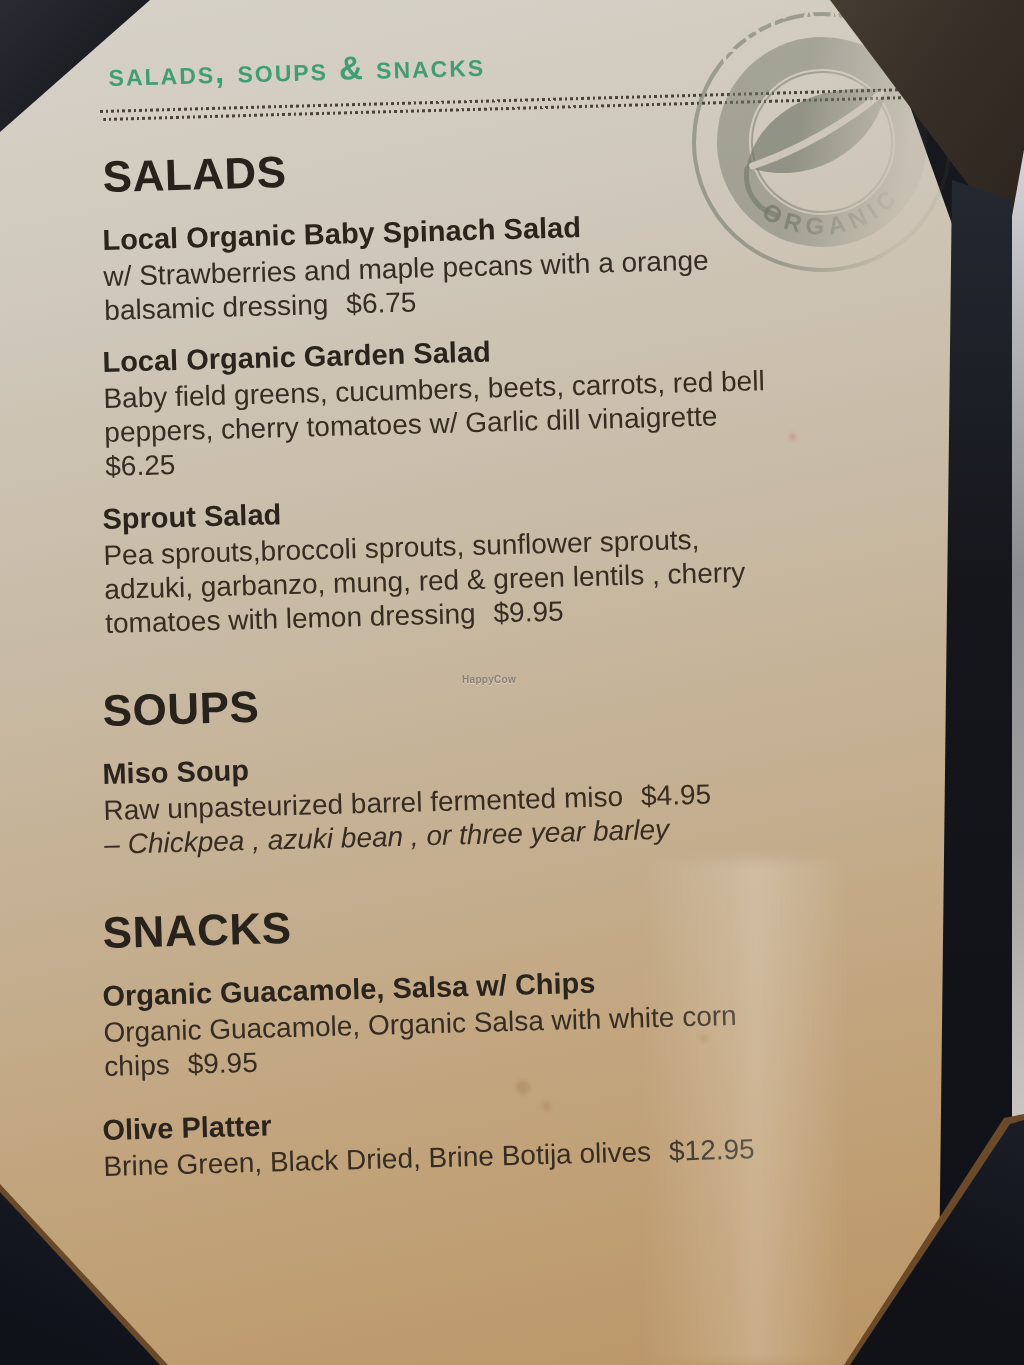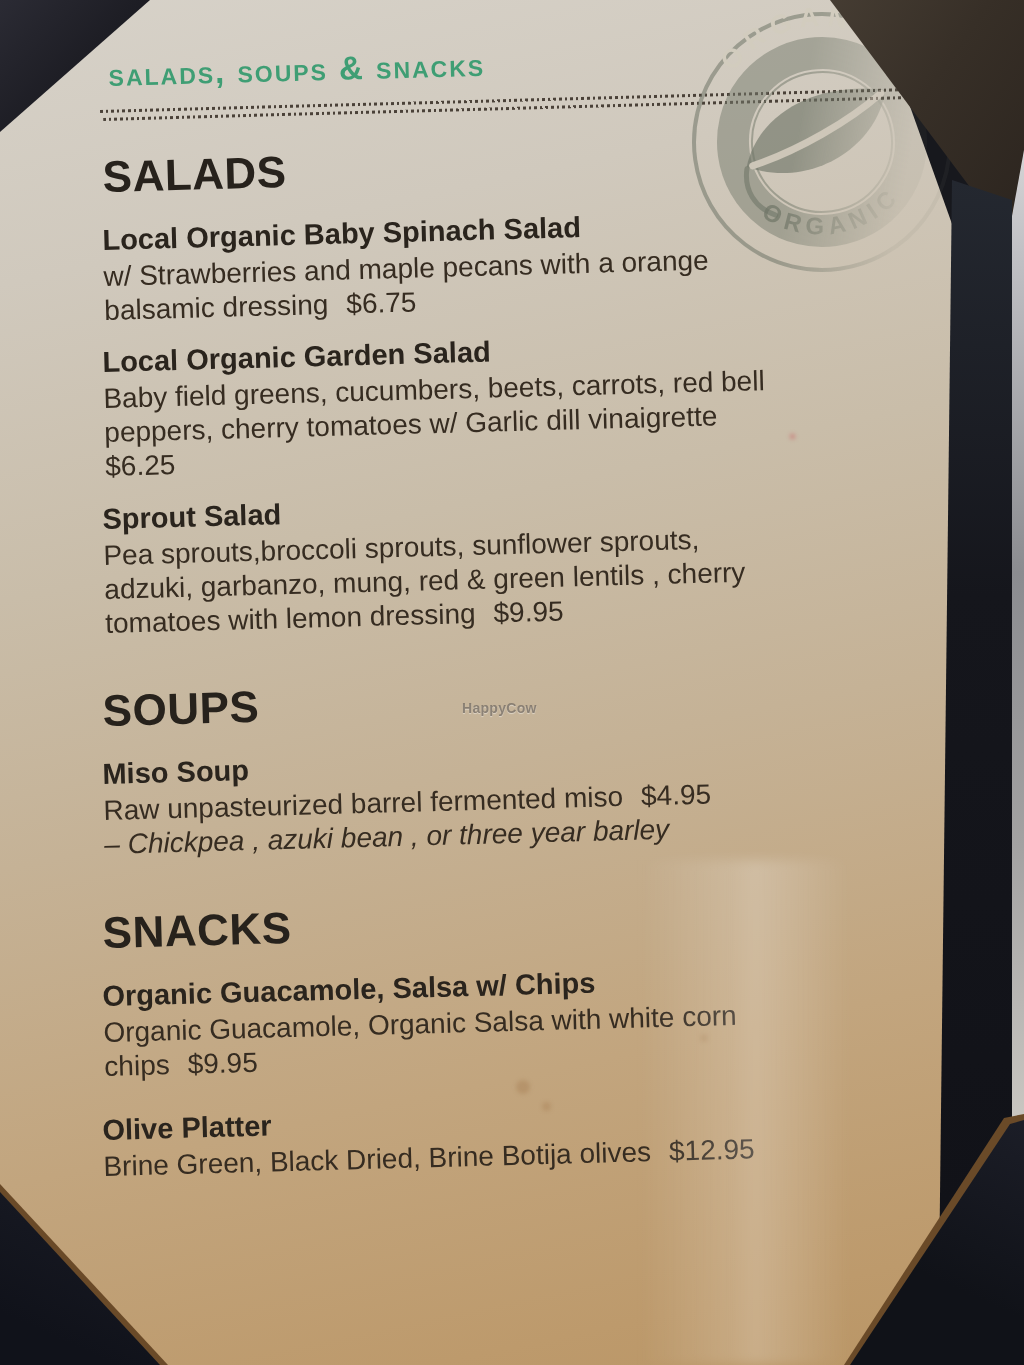--- a/index.html
+++ b/index.html
@@ -30,21 +30,21 @@
     background-repeat:no-repeat,no-repeat;}
 
   .section-title{left:102px;font-size:44px;font-weight:800;color:#27221c;letter-spacing:.5px;}
   .item{left:102px;}
   .item-name{font-size:29px;font-weight:700;color:#2a241d;margin-bottom:3px;white-space:nowrap;}
   .line{font-size:28px;line-height:34px;white-space:nowrap;color:#362c21;}
   .price{margin-left:18px;}
   .price.own-line{margin-left:0;}
   .note{font-style:italic;}
 
-  .watermark{left:462px;top:700px;font-size:14px;font-weight:700;letter-spacing:.3px;
+  .watermark{left:462px;top:674px;font-size:10px;font-weight:700;letter-spacing:.3px;
     color:rgba(125,115,104,.85);text-shadow:0 1px 1px rgba(255,255,255,.45);z-index:4;}
 
   .stamp{left:686px;top:6px;z-index:4;
     -webkit-mask-image:linear-gradient(100deg,#000 42%,rgba(0,0,0,.15) 78%);
     mask-image:linear-gradient(100deg,#000 42%,rgba(0,0,0,.15) 78%);}
 
   .sheen{left:640px;top:860px;width:210px;height:505px;z-index:5;pointer-events:none;
     background:linear-gradient(90deg,transparent 0%,rgba(255,255,255,.16) 45%,rgba(255,255,255,.22) 55%,transparent 100%);
     filter:blur(6px);}
 

